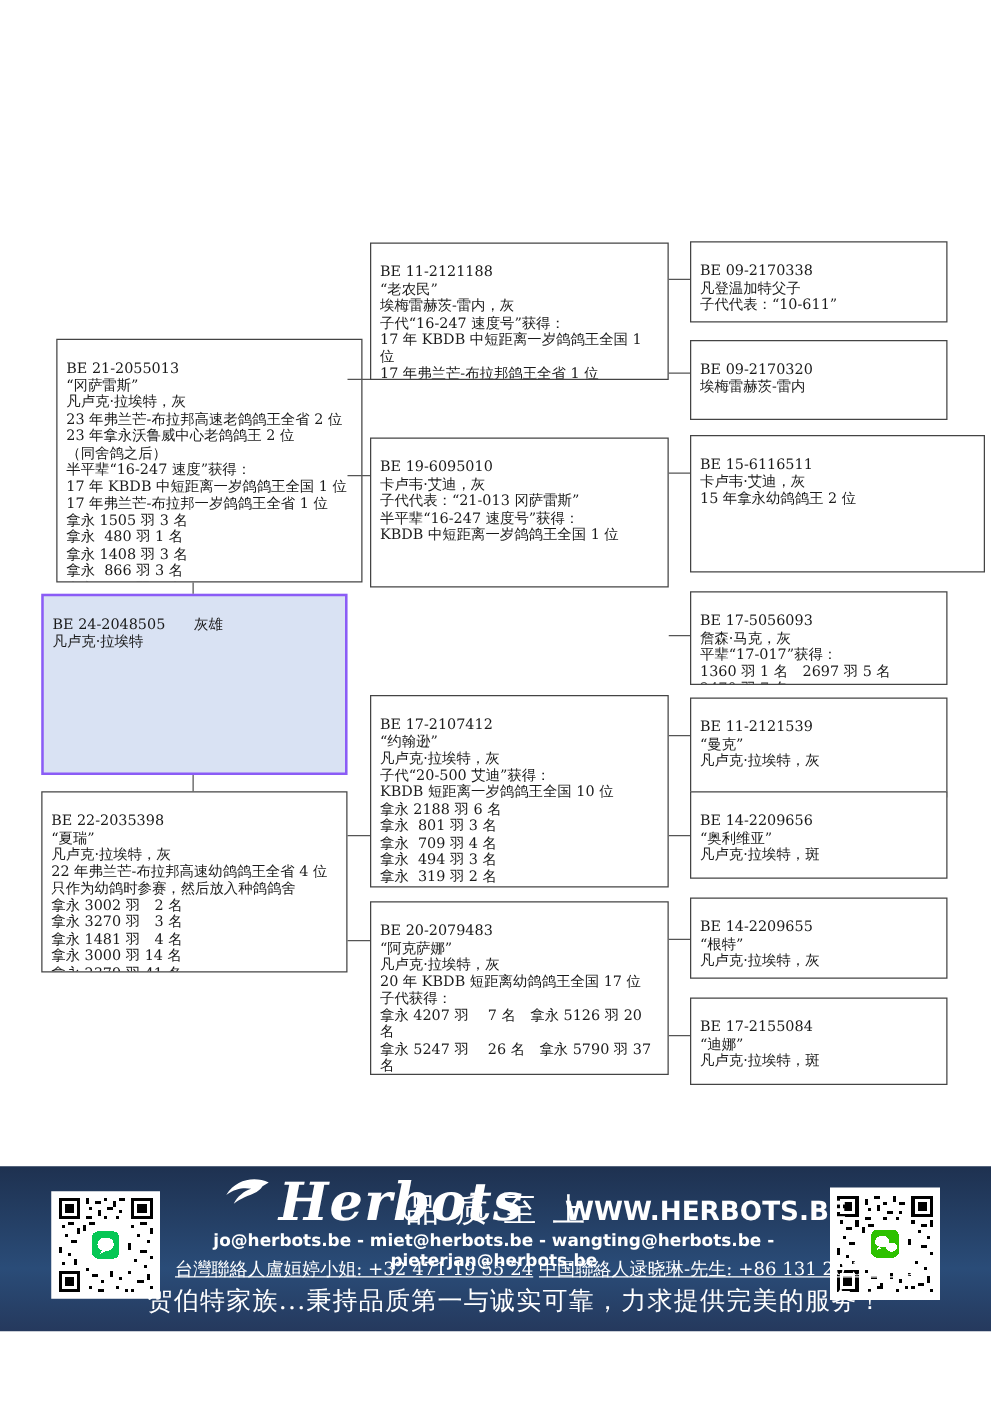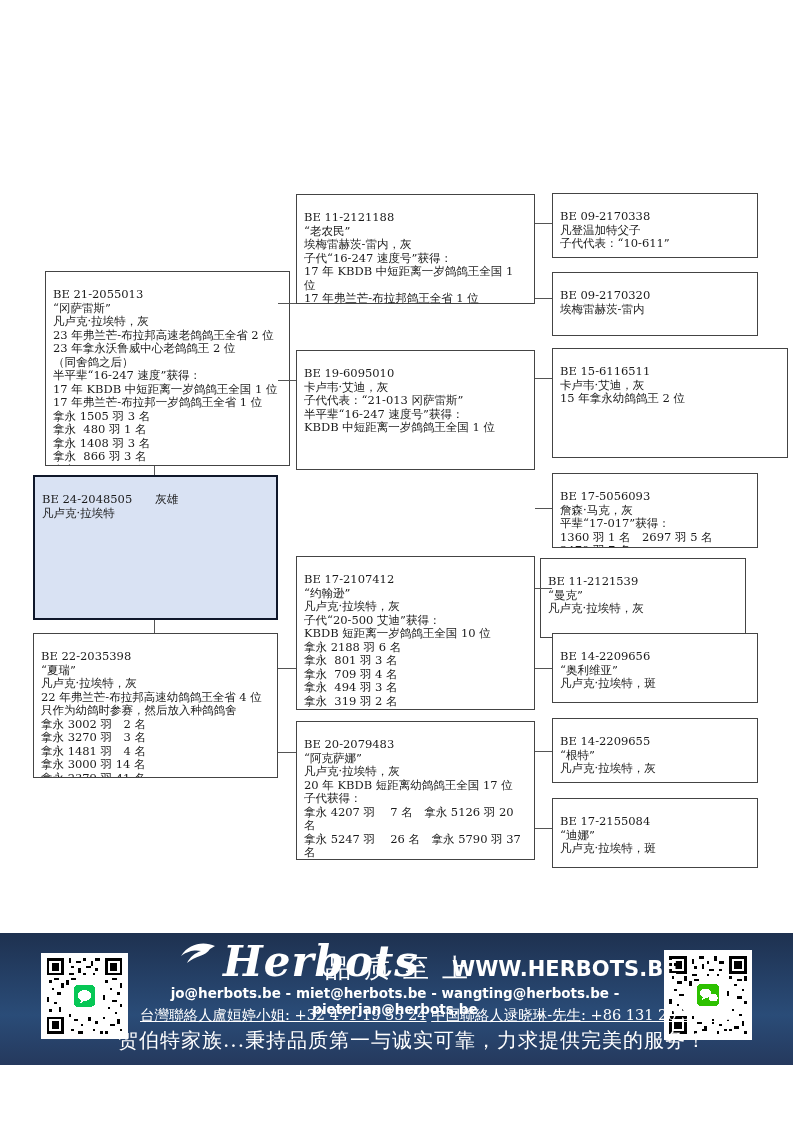--- a/index.html
+++ b/index.html
@@ -2,21 +2,21 @@
 <html><head>
 <meta charset="utf-8">
 <style>
   html,body{margin:0;padding:0;background:#ffffff;}
   #page{position:relative;width:793px;height:1122px;background:#ffffff;overflow:hidden;
         font-family:"DejaVu Serif","Liberation Serif",serif;}
   
   .pbox{position:absolute;border:1px solid #444;background:#ffffff;box-sizing:border-box;
         padding:16px 7px;font-size:11.5px;line-height:13.5px;color:#1a1a1a;overflow:hidden;}
   .pbox .ln{white-space:pre-wrap;}
-  .pbox.subject{background:#d9e2f3;border:2px solid #0f172a;}
+  .pbox.subject{background:#d9e2f3;border:2px solid #8b5cf6;}
   
   .hline{position:absolute;border-top:1px solid #555;height:0;}
   .vline{position:absolute;border-left:1px solid #555;width:0;}
   
   #footer{position:absolute;left:0;top:933px;width:793px;height:132px;
           background:linear-gradient(180deg,#1e3150 0%,#2a4c78 62%,#25395d 100%);color:#fff;}
   .qr{position:absolute;background:#fff;padding:3px;box-sizing:border-box;}
   .qr svg{display:block;width:100%;height:100%;}
   #logo-row{position:absolute;left:180px;top:6px;height:46px;display:flex;align-items:center;gap:11px;}
   #logo-script{font-family:"DejaVu Serif","Liberation Serif",serif;font-style:italic;font-weight:bold;
@@ -131,21 +131,21 @@
       <div class="ln">15 年拿永幼鸽鸽王 2 位</div>
     </div>
 
   <div class="pbox" style="left:552px;top:473px;width:206px;height:75px">
       <div class="ln">BE 17-5056093</div>
       <div class="ln">詹森·马克，灰</div>
       <div class="ln">平辈“17-017”获得：</div>
       <div class="ln">1360 羽 1 名　2697 羽 5 名　2470 羽 7 名</div>
     </div>
 
-  <div class="pbox" style="left:540px;top:558px;width:206px;height:80px">
+  <div class="pbox" style="left:552px;top:558px;width:206px;height:80px">
       <div class="ln">BE 11-2121539</div>
       <div class="ln">“曼克”</div>
       <div class="ln">凡卢克·拉埃特，灰</div>
     </div>
 
   <div class="pbox" style="left:552px;top:633px;width:206px;height:70px">
       <div class="ln">BE 14-2209656</div>
       <div class="ln">“奥利维亚”</div>
       <div class="ln">凡卢克·拉埃特，斑</div>
     </div>

